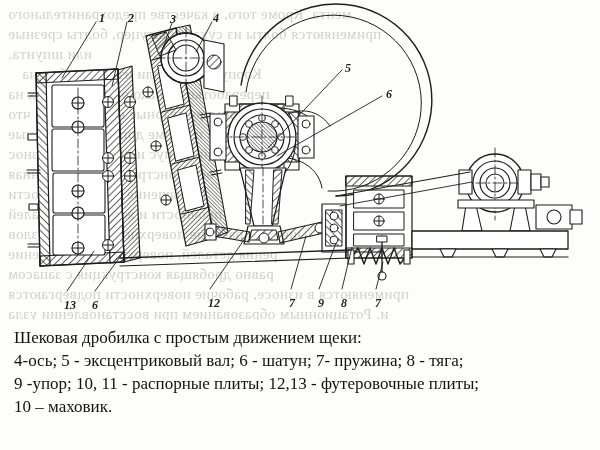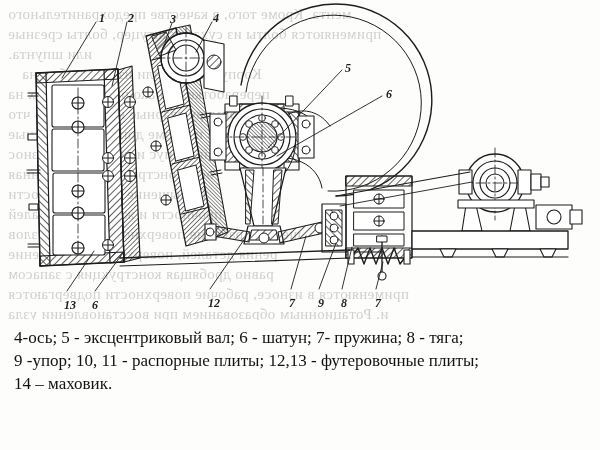--- a/index.html
+++ b/index.html
@@ -359,18 +359,19 @@
         <span class="callout" style="left: 341px; top: 297px;">8</span>
         <span class="callout" style="left: 318px; top: 297px;">9</span>
         <span class="callout" style="left: 289px; top: 297px;">7</span>
         <span class="callout" style="left: 208px; top: 297px;">12</span>
         <span class="callout" style="left: 92px; top: 299px;">6</span>
         <span class="callout" style="left: 64px; top: 299px;">13</span>
       </div>
   </div>
 
   <div id="caption">
+      <div>Шековая дробилка с простым движением щеки:</div>
       <div>4-ось; 5 - эксцентриковый вал; 6 - шатун; 7- пружина;  8 - тяга;</div>
       <div>9 -упор; 10, 11 - распорные плиты; 12,13 - футеровочные плиты;</div>
-      <div>14 – маховик.</div>
+      <div>10 – маховик.</div>
     </div>
 
 </div>
 
 </body></html>

